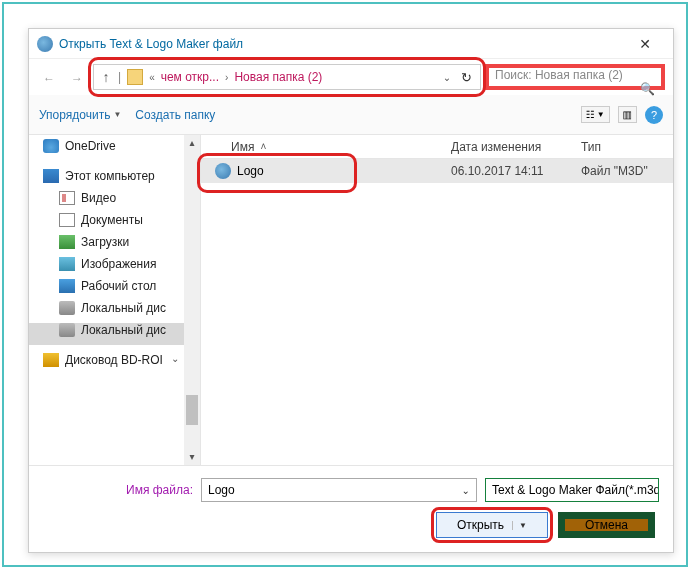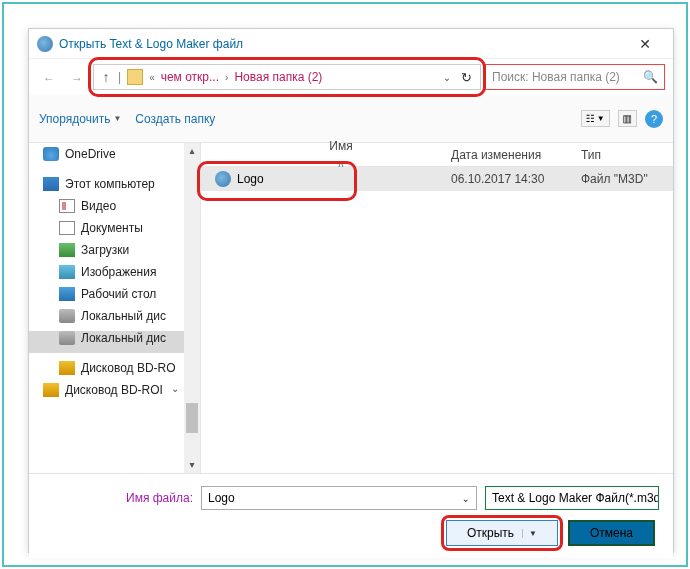--- a/index.html
+++ b/index.html
@@ -15,23 +15,23 @@
 .addrbox { flex: 1; height: 26px; border: 1px solid #ccc; display: flex; align-items: center; padding: 0 2px; position: relative; }
 .addr-hl { position: absolute; left: -6px; top: -8px; right: -6px; bottom: -8px; border: 3px solid #d22; border-radius: 10px; pointer-events: none; }
 .addrbox .up { width: 20px; color: #555; text-align: center; font-size: 14px; }
 .addrbox .sep { color: #888; padding: 0 2px; }
 .addrbox .folder { width: 16px; height: 16px; background: #f6d47a; border: 1px solid #d4a93e; margin: 0 4px; }
 .addrbox .crumb { padding: 0 4px; color: #be185d; }
 .addrbox .chev { color: #666; padding: 0 2px; font-size: 10px; }
 .addrbox .spacer { flex: 1; }
 .addrbox .dd { color: #555; padding: 0 4px; font-size: 10px; }
 .addrbox .refresh { color: #333; padding: 0 6px; font-size: 13px; }
-.searchbox { width: 180px; height: 26px; border: 1px solid #ef4444; display: flex; align-items: center; padding: 0 6px; color: #888; }
+.searchbox { width: 180px; height: 26px; border: 4px solid #ef4444; display: flex; padding: 0 6px; color: #888; flex-direction: column; }
 .searchbox .s { margin-left: auto; color: #777; }
-.toolbar { height: 48px; display: flex; align-items: center; padding: 10px 10px; border-bottom: 1px solid #e5e5e5; background: #fafafa; gap: 14px; }
+.toolbar { height: 40px; display: flex; align-items: center; padding: 10px 10px; border-bottom: 1px solid #e5e5e5; background: #fafafa; gap: 14px; }
 .toolbar .tb { color: #1a6fb0; display: flex; align-items: center; gap: 3px; }
 .toolbar .tb .dd { font-size: 8px; color: #555; }
 .toolbar .right { margin-left: auto; display: flex; align-items: center; gap: 8px; }
 .viewbtn { display: flex; align-items: center; gap: 2px; padding: 2px 4px; border: 1px solid #ccc; background: #f5f5f5; font-size: 10px; }
 .helpbtn { width: 18px; height: 18px; border-radius: 50%; background: #3a9de0; color: #fff; text-align: center; line-height: 18px; font-size: 11px; }
 .body { display: flex; height: 330px; }
 .tree { width: 172px; border-right: 1px solid #e5e5e5; overflow: hidden; padding-top: 4px; position: relative; }
 .tree .scroll { position: absolute; right: 0; top: 0; bottom: 0; width: 16px; background: #f0f0f0; }
 .tree .scroll .thumb { position: absolute; left: 2px; right: 2px; top: 260px; height: 30px; background: #c0c0c0; }
 .tree .scroll .ar { position: absolute; left: 0; right: 0; height: 16px; text-align: center; color: #555; font-size: 10px; line-height: 16px; }
@@ -46,39 +46,39 @@
 .ic-doc { background: #fff; border: 1px solid #888; }
 .ic-dl { background: linear-gradient(#6ac06a,#3a903a); }
 .ic-img { background: linear-gradient(#6ac0e0,#3a90b0); }
 .ic-mus { background: #fff; border: 1px solid #888; position: relative; }
 .ic-mus::before { content:"♪"; position:absolute; left:3px; top:-1px; color:#3a7ad0; font-size:11px; }
 .ic-desk { background: linear-gradient(#4aa0e0,#2a70b0); }
 .ic-disk { background: linear-gradient(#bbb,#888); border-radius: 2px; }
 .ic-bd { background: linear-gradient(#f0c030,#d09000); }
 .filepane { flex: 1; position: relative; }
 .colhdr { height: 24px; display: flex; align-items: center; border-bottom: 1px solid #e5e5e5; color: #444; }
-.colhdr .c1 { width: 250px; padding-left: 30px; display: flex; align-items: center; gap: 6px; flex-direction: column; }
+.colhdr .c1 { width: 250px; padding-left: 30px; display: flex; align-items: center; gap: 6px; }
 .colhdr .c1 .sort { font-size: 10px; color: #555; }
 .colhdr .c2 { width: 130px; }
 .colhdr .c3 { flex: 1; }
 .row { height: 24px; display: flex; align-items: center; }
 .row.sel { background: #e8e8e8; }
 .row .c1 { width: 250px; padding-left: 14px; display: flex; align-items: center; gap: 6px; position: relative; }
 .row .c2 { width: 130px; color: #444; }
 .row .c3 { flex: 1; color: #444; }
 .row .fic { width: 16px; height: 16px; background: radial-gradient(circle at 40% 40%, #7ab8e0, #3a7ab0); border-radius: 50%; }
 .row-hl { position: absolute; left: -4px; top: -10px; width: 160px; height: 40px; border: 3px solid #d22; border-radius: 10px; pointer-events: none; }
 .footer { border-top: 1px solid #e5e5e5; padding: 12px 14px; background: #fff; }
 .frow { display: flex; align-items: center; gap: 8px; margin-bottom: 10px; }
 .frow .lbl { width: 150px; text-align: right; color: #a21caf; }
 .frow .fname { flex: 1; height: 24px; border: 1px solid #aaa; display: flex; align-items: center; padding: 0 6px; justify-content: space-between; }
 .frow .ftype { width: 174px; height: 24px; border: 1px solid #15803d; display: flex; align-items: center; padding: 0 6px; justify-content: space-between; white-space: nowrap; overflow: hidden; }
 .frow .dd { font-size: 10px; color: #333; }
 .btnrow { display: flex; justify-content: flex-end; gap: 10px; padding-right: 4px; }
-.btn { height: 26px; padding: 0 20px; border: 2px solid #14532d; background: #0369a1; display: flex; align-items: center; gap: 4px; position: relative; }
+.btn { height: 26px; padding: 0 20px; border: 7px solid #14532d; background: #a16207; display: flex; align-items: center; gap: 4px; position: relative; }
 .btn.primary { border: 1px solid #3a7ad0; background: #eaf2fb; }
 .btn .dd { font-size: 8px; color: #333; border-left: 1px solid #bbb; padding-left: 6px; margin-left: 4px; }
 .btn-hl { position: absolute; left: -6px; top: -6px; right: -6px; bottom: -6px; border: 3px solid #d22; border-radius: 8px; pointer-events: none; }
 </style>
 </head>
 <body>
 
 <div class="outer">
 <div class="dialog">
 
@@ -158,24 +158,20 @@
           </div>
       <div class="tree-item indent">
             <div class="ic ic-disk"></div>
             <span>Локальный дис</span>
           </div>
       <div class="tree-item indent sel">
             <div class="ic ic-disk"></div>
             <span>Локальный дис</span>
           </div>
       <div style="height:8px"></div>
-      <div class="tree-item indent">
-            <div class="ic ic-bd"></div>
-            <span>Дисковод BD-RO</span>
-          </div>
       <div class="tree-item">
             <div class="ic ic-bd"></div>
             <span>Дисковод BD-ROI</span> 
             <span style="color:#555;font-size:10px;margin-left:2px">⌄</span>
           </div>
       <div class="scroll">
         <div class="ar" style="top:0">▴</div>
         <div class="thumb"></div>
         <div class="ar" style="bottom:0">▾</div>
       </div>
@@ -189,21 +185,21 @@
             </div>
         <div class="c2">Дата изменения</div>
         <div class="c3">Тип</div>
       </div>
       <div class="row sel">
         <div class="c1">
           <div class="row-hl"></div>
           <div class="fic"></div>
           <span>Logo</span>
         </div>
-        <div class="c2">06.10.2017 14:30</div>
+        <div class="c2">06.10.2017 14:11</div>
         <div class="c3">Файл "M3D"</div>
       </div>
     </div>
   </div>
 
   <div class="footer">
     <div class="frow">
       <div class="lbl">Имя файла:</div>
       <div class="fname">
         <span>Logo</span>

